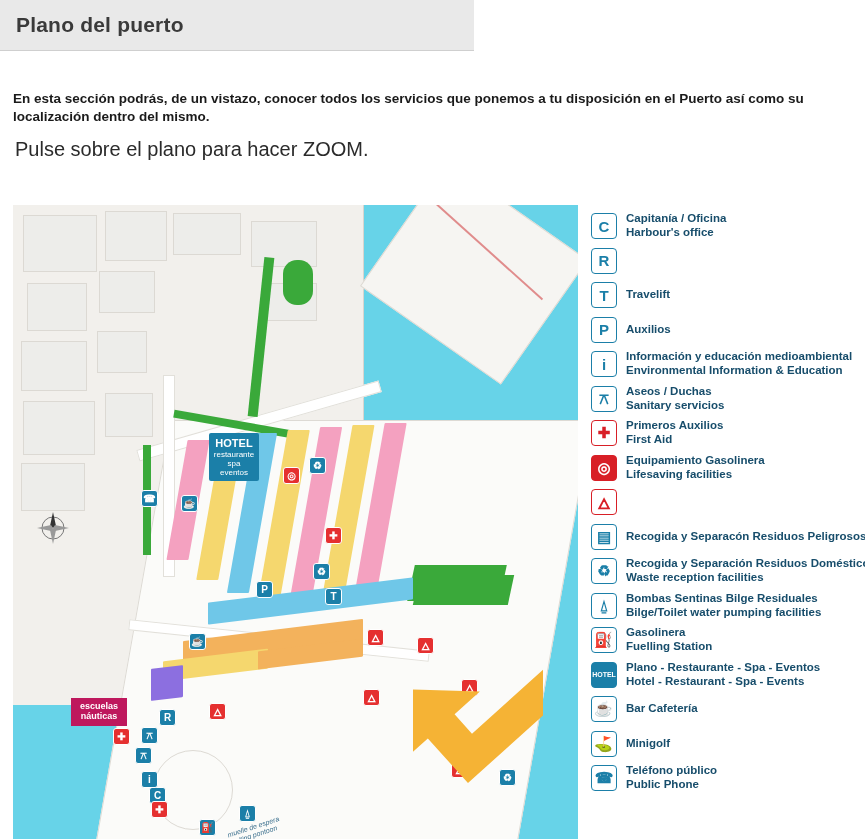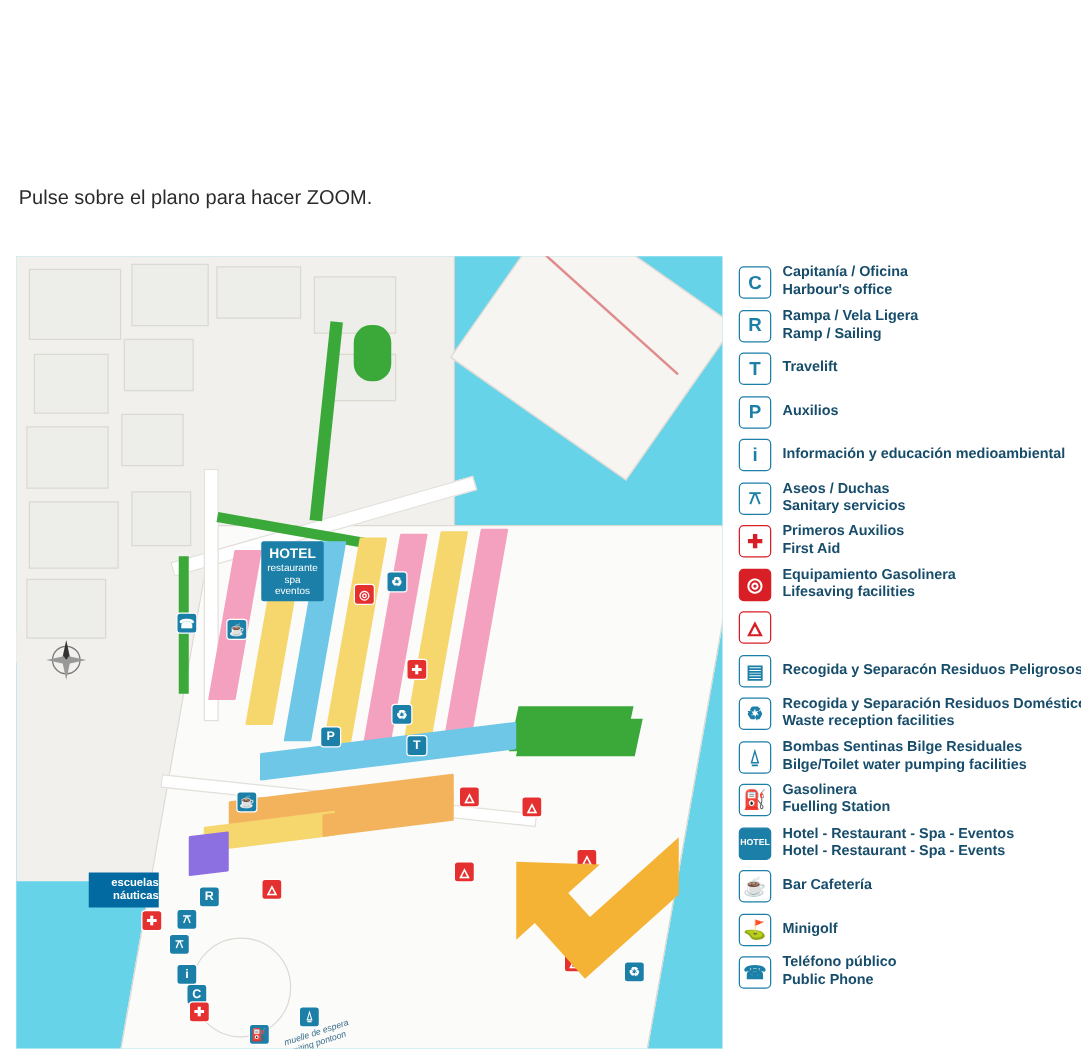--- a/index.html
+++ b/index.html
@@ -53,22 +53,22 @@
     top: 90px;
     width: 818px;
     font-size: 13.5px;
     font-weight: bold;
     color: #1a1a1a;
     line-height: 1.35;
   }
   .zoom-note {
     position: absolute;
     left: 15px;
-    top: 150px;
-    font-size: 16px;
+    top: 138px;
+    font-size: 20px;
     color: #2b2b2b;
   }
   
   .map-wrap {
     position: absolute;
     left: 13px;
     top: 205px;
     width: 838px;
     height: 634px;
   }
@@ -178,26 +178,26 @@
     text-align: center;
     padding-top: 4px;
     box-sizing: border-box;
     border-radius: 2px;
   }
   .hotel-sign b { font-size: 11px; display: block; }
   .escuelas-sign {
     position: absolute;
     left: 58px; top: 493px;
     width: 56px; height: 28px;
-    background: #0369a1;
+    background: #be185d;
     color: #fff;
     font-size: 9px;
     font-weight: bold;
     line-height: 1.15;
-    text-align: right;
+    text-align: center;
     padding-top: 3px;
     box-sizing: border-box;
   }
   .map-caption {
     position: absolute;
     font-size: 7px;
     color: #3b6f8d;
     font-style: italic;
     line-height: 1.2;
   }
@@ -260,22 +260,26 @@
     color: #174d6b;
     line-height: 1.2;
   }
   .legend-text .l2 { display: block; }
 </style>
 </head>
 <body>
 
 <div class="page">
 
+  <div class="header">
+    <div class="header-title">Plano del puerto</div>
+  </div>
   <div class="header-right-fill"></div>
 
+  <div class="intro">En esta sección podrás, de un vistazo, conocer todos los servicios que ponemos a tu disposición en el Puerto así como su localización dentro del mismo.</div>
   <div class="zoom-note">Pulse sobre el plano para hacer ZOOM.</div>
 
   <div class="map-wrap">
 
     <div class="map-canvas">
 
       <div class="land-main"></div>
       <div class="land-peninsula"></div>
 
       <div class="land-block" style="left:10px;top:10px;width:72px;height:55px;"></div>
@@ -380,24 +384,20 @@
       <div class="legend-row">
         <div class="legend-icon">C</div>
         <div class="legend-text">
           <span>Capitanía / Oficina</span>
           <span class="l2">Harbour's office</span>
         </div>
       </div>
 
       <div class="legend-row">
         <div class="legend-icon">R</div>
-        <div class="legend-text">
-          <span>Rampa / Vela Ligera</span>
-          <span class="l2">Ramp / Sailing</span>
-        </div>
       </div>
 
       <div class="legend-row">
         <div class="legend-icon">T</div>
         <div class="legend-text">
           <span>Travelift</span>
           <span class="l2"></span>
         </div>
       </div>
 
@@ -406,20 +406,21 @@
         <div class="legend-text">
           <span>Auxilios</span>
           <span class="l2"></span>
         </div>
       </div>
 
       <div class="legend-row">
         <div class="legend-icon">i</div>
         <div class="legend-text">
           <span>Información y educación medioambiental</span>
+          <span class="l2">Environmental Information &amp; Education</span>
         </div>
       </div>
 
       <div class="legend-row">
         <div class="legend-icon">⚻</div>
         <div class="legend-text">
           <span>Aseos / Duchas</span>
           <span class="l2">Sanitary servicios</span>
         </div>
       </div>
@@ -471,21 +472,21 @@
         <div class="legend-icon">⛽</div>
         <div class="legend-text">
           <span>Gasolinera</span>
           <span class="l2">Fuelling Station</span>
         </div>
       </div>
 
       <div class="legend-row">
         <div class="legend-icon hotel-ic">HOTEL</div>
         <div class="legend-text">
-          <span>Hotel - Restaurant - Spa - Eventos</span>
+          <span>Plano - Restaurante - Spa - Eventos</span>
           <span class="l2">Hotel - Restaurant - Spa - Events</span>
         </div>
       </div>
 
       <div class="legend-row">
         <div class="legend-icon">☕</div>
         <div class="legend-text">
           <span>Bar Cafetería</span>
           <span class="l2"></span>
         </div>

